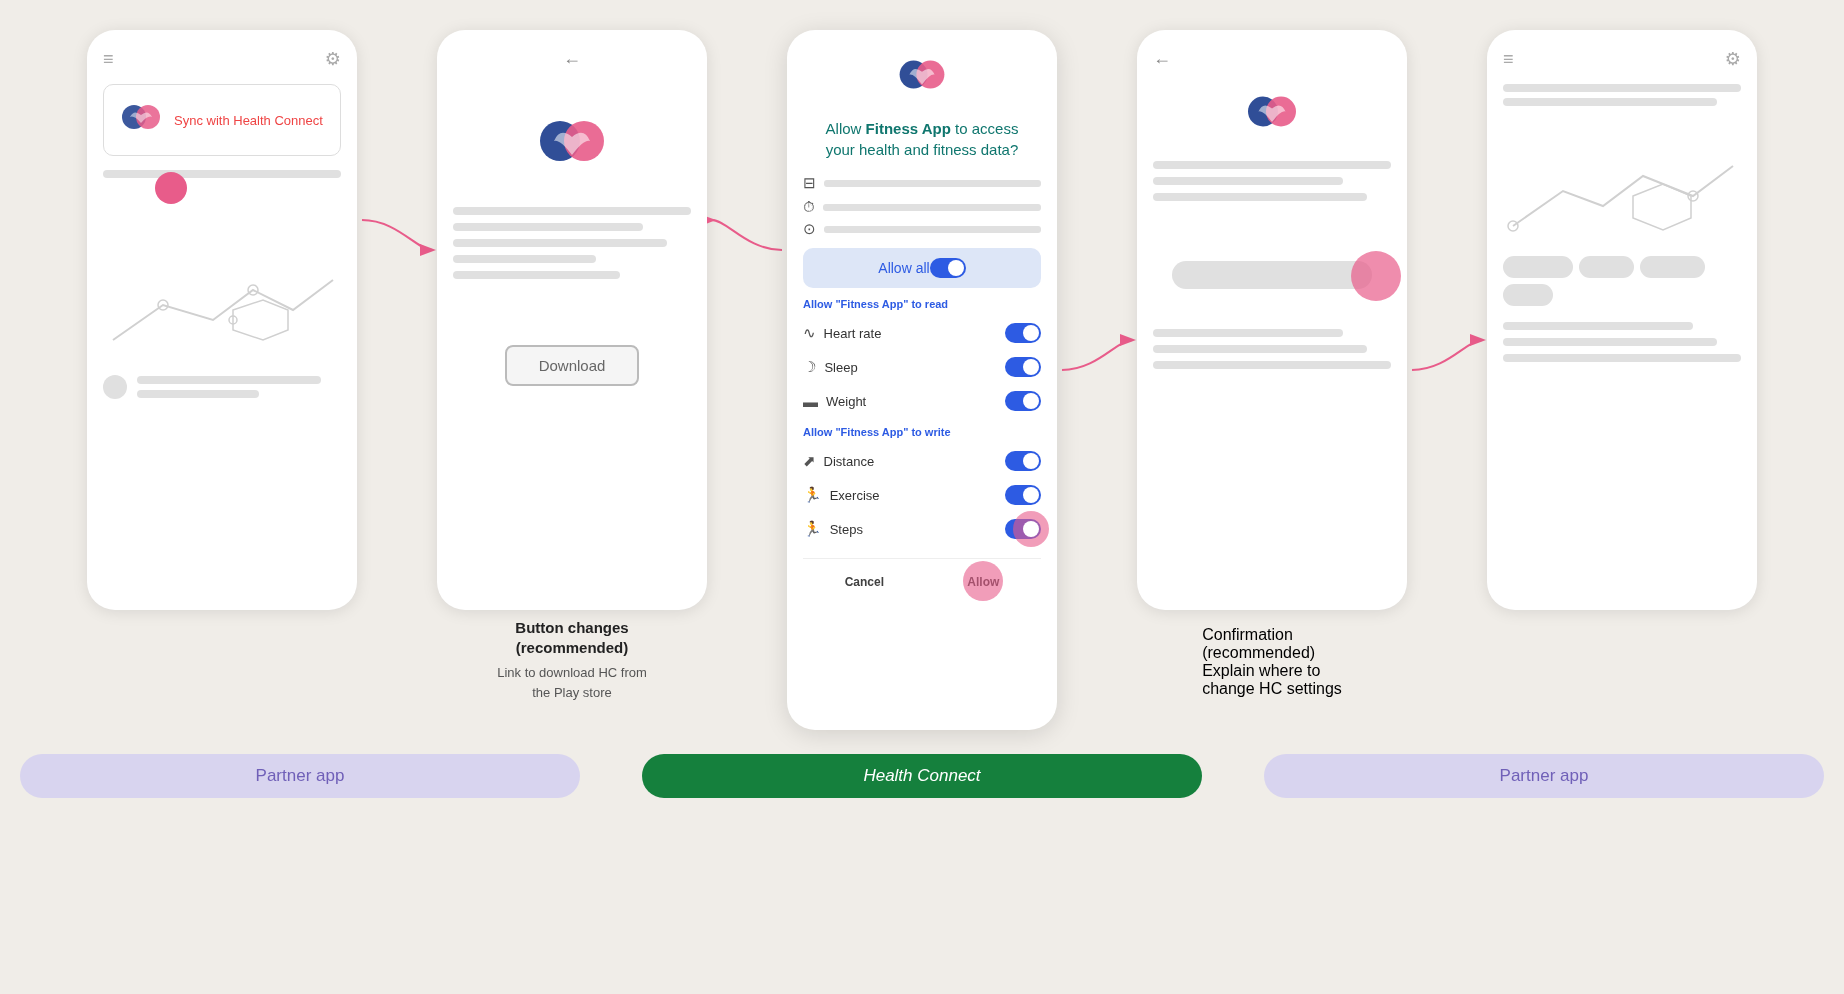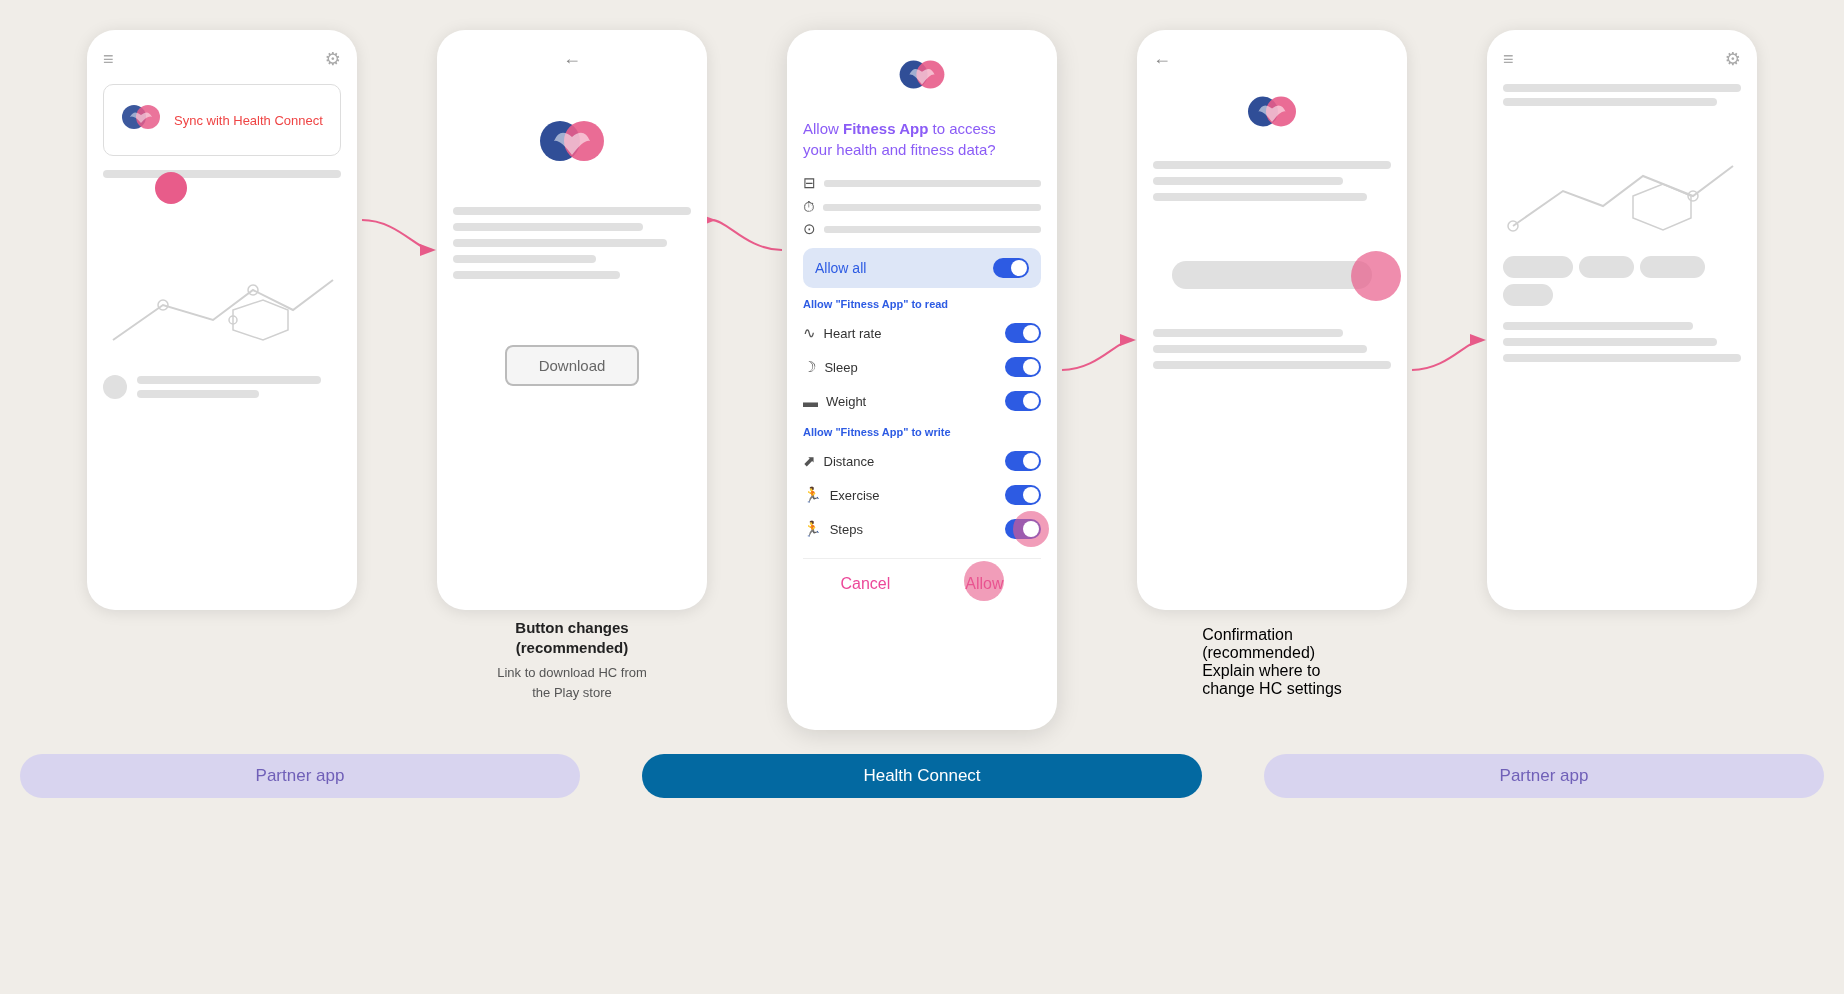--- a/index.html
+++ b/index.html
@@ -140,23 +140,23 @@
       width: 270px;
       min-height: 700px;
       padding: 18px 16px 16px;
       position: relative;
     }
     .phone3 .hc-logo-center {
       text-align: center;
       margin-bottom: 10px;
     }
     .phone3 .dialog-title {
-      text-align: left;
+      text-align: center;
       font-size: 15px;
-      color: #8b5cf6;
+      color: #0f766e;
       margin-bottom: 14px;
       line-height: 1.4;
     }
     .phone3 .dialog-title strong { font-weight: 700; }
     .phone3 .filter-row {
       display: flex;
       align-items: center;
       gap: 8px;
       margin-bottom: 6px;
     }
@@ -164,21 +164,21 @@
       height: 7px;
       background: #e0e0e0;
       border-radius: 3px;
       flex: 1;
     }
     .phone3 .allow-all-row {
       background: #dde6f7;
       border-radius: 10px;
       display: flex;
       align-items: center;
-      justify-content: space-between;
+      justify-content: center;
       padding: 10px 12px;
       margin: 10px 0 10px;
     }
     .phone3 .allow-all-label {
       font-size: 14px;
       color: #2d5be3;
       font-weight: 500;
     }
     .toggle-on {
       width: 36px; height: 20px;
@@ -216,27 +216,27 @@
     }
     .perm-icon { font-size: 15px; color: #555; }
     .phone3 .dialog-buttons {
       display: flex;
       justify-content: space-around;
       margin-top: 12px;
       padding-top: 10px;
       border-top: 1px solid #eee;
     }
     .dialog-btn {
-      font-size: 16px;
-      color: #ec4899;
+      font-size: 12px;
+      color: #404040;
       background: none;
       border: none;
       cursor: pointer;
       padding: 6px 20px;
-      font-weight: 400;
+      font-weight: 700;
     }
 
     
     .phone4 .hc-logo-center {
       text-align: center;
       margin: 14px 0 14px;
     }
 
     
     .phone5 {
@@ -289,23 +289,24 @@
       font-weight: 500;
       width: 560px;
       flex-shrink: 0;
     }
     .label-pill.purple {
       background: #d8d4ef;
       color: #7060b8;
       margin-right: 20px;
     }
     .label-pill.blue-dark {
-      background: #0369a1;
+      background: #15803d;
       color: #fff;
       margin-right: 20px;
+      font-style: italic;
     }
     .label-pill.purple2 {
       background: #d8d4ef;
       color: #7060b8;
     }
 
     
     .phone-col {
       display: flex;
       flex-direction: column;

